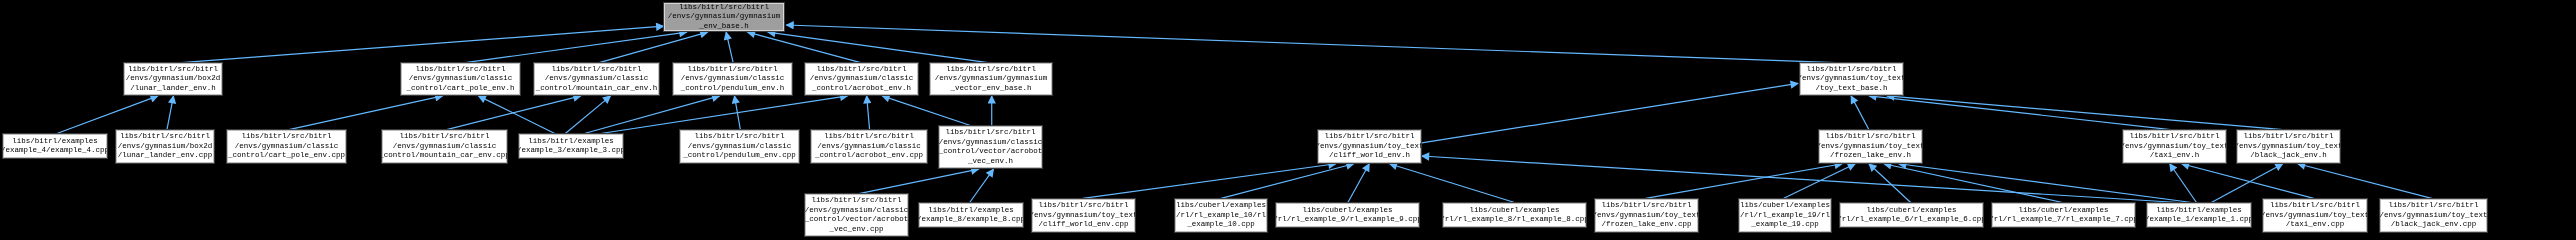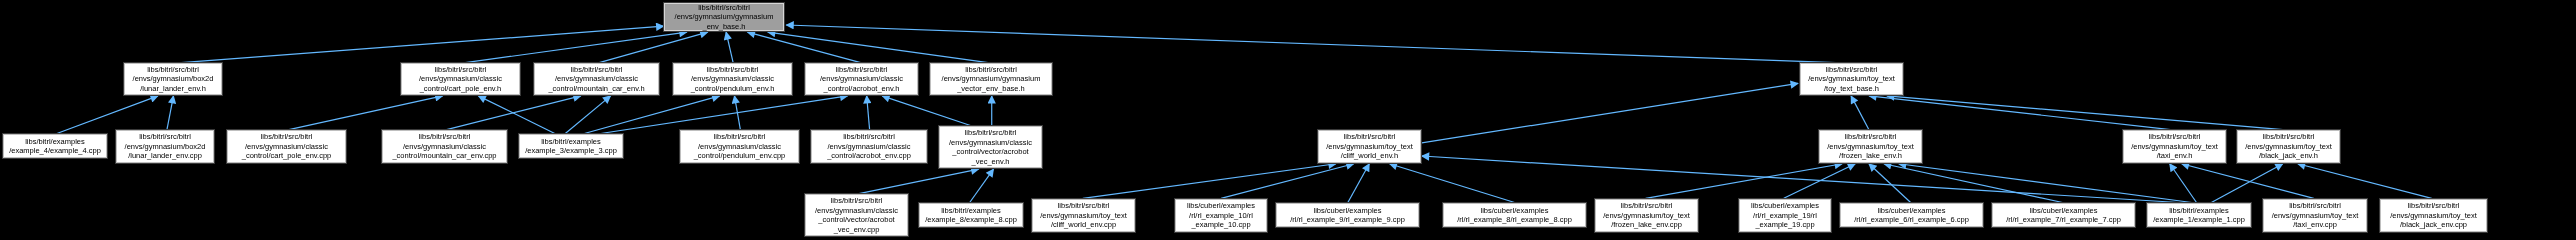--- a/index.html
+++ b/index.html
@@ -1,19 +1,19 @@
 <!DOCTYPE html>
 <html style="font-size:9.5px"><head>
 <meta charset="utf-8">
 <style>
   html,body{margin:0;padding:0;background:#000;}
   #graph{
     position:relative;
     overflow:hidden;
-    font-family:Liberation Sans, sans-serif;
+    font-family:Liberation Mono, monospace;
   }
   #graph svg{position:absolute;left:0;top:0;}
   .node{
     position:absolute;
     box-sizing:border-box;
     background:#ffffff;
     border:1.2px solid #bfbfbf;
     outline:0.6px solid #3a3a3a;
     color:#000;
     display:flex;

